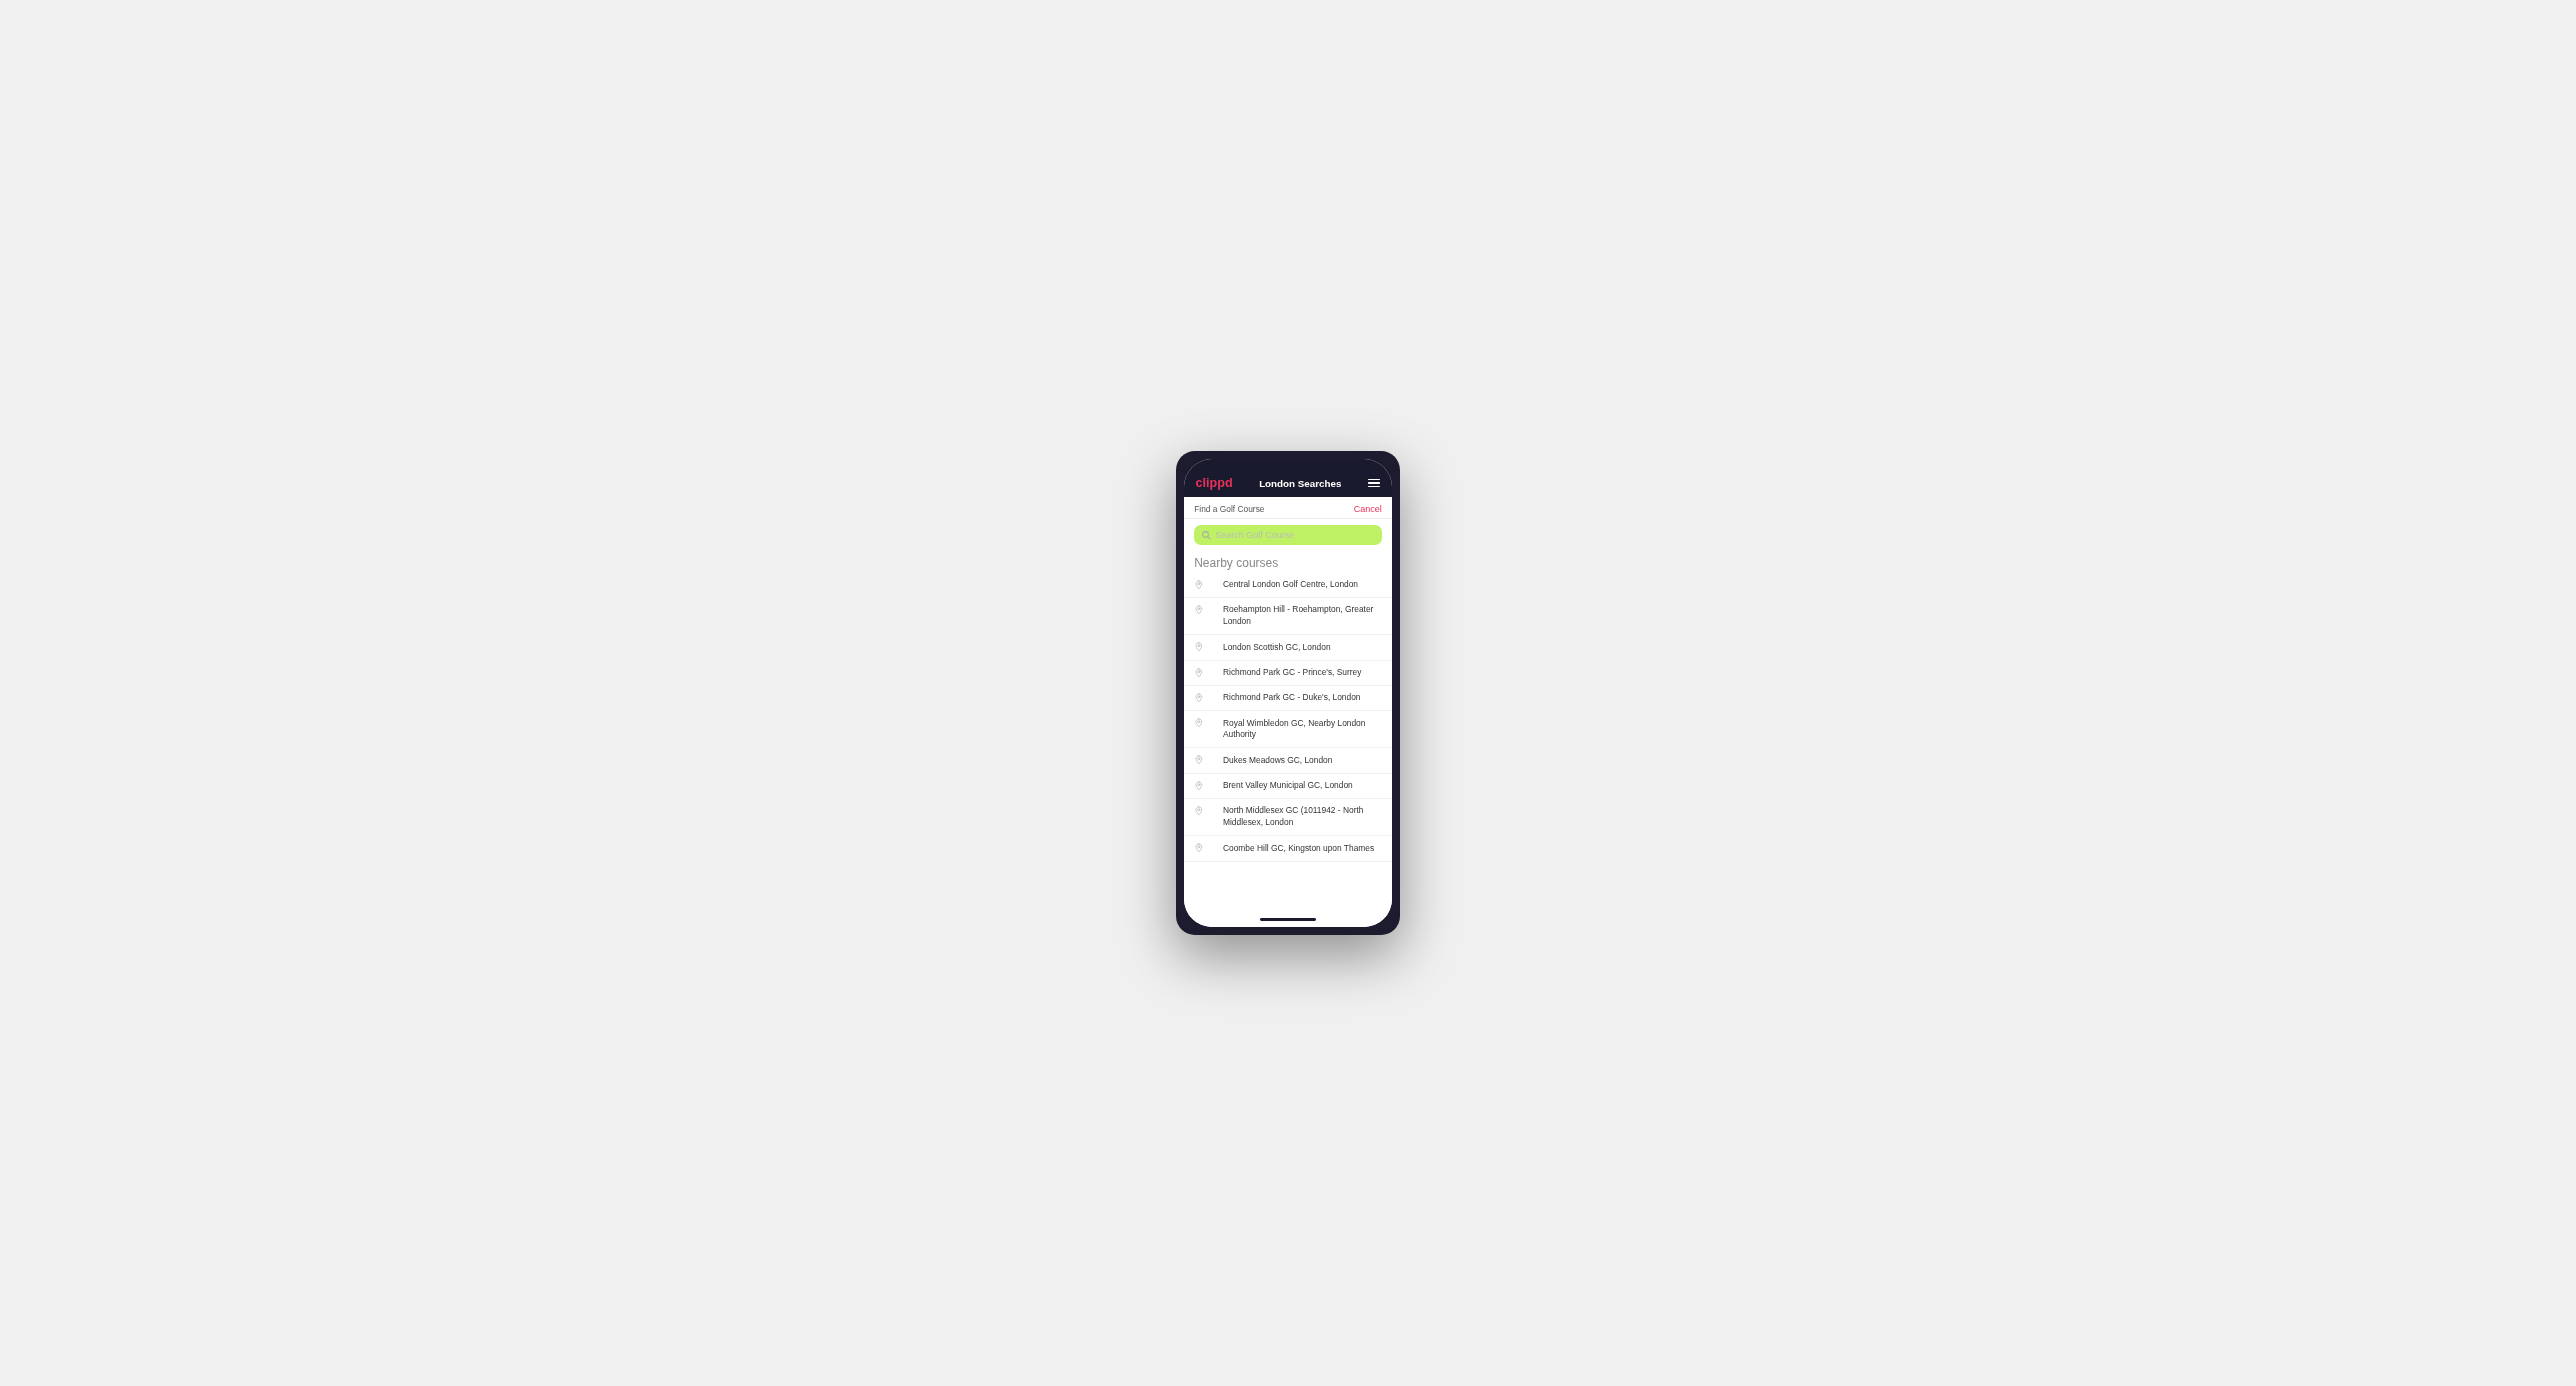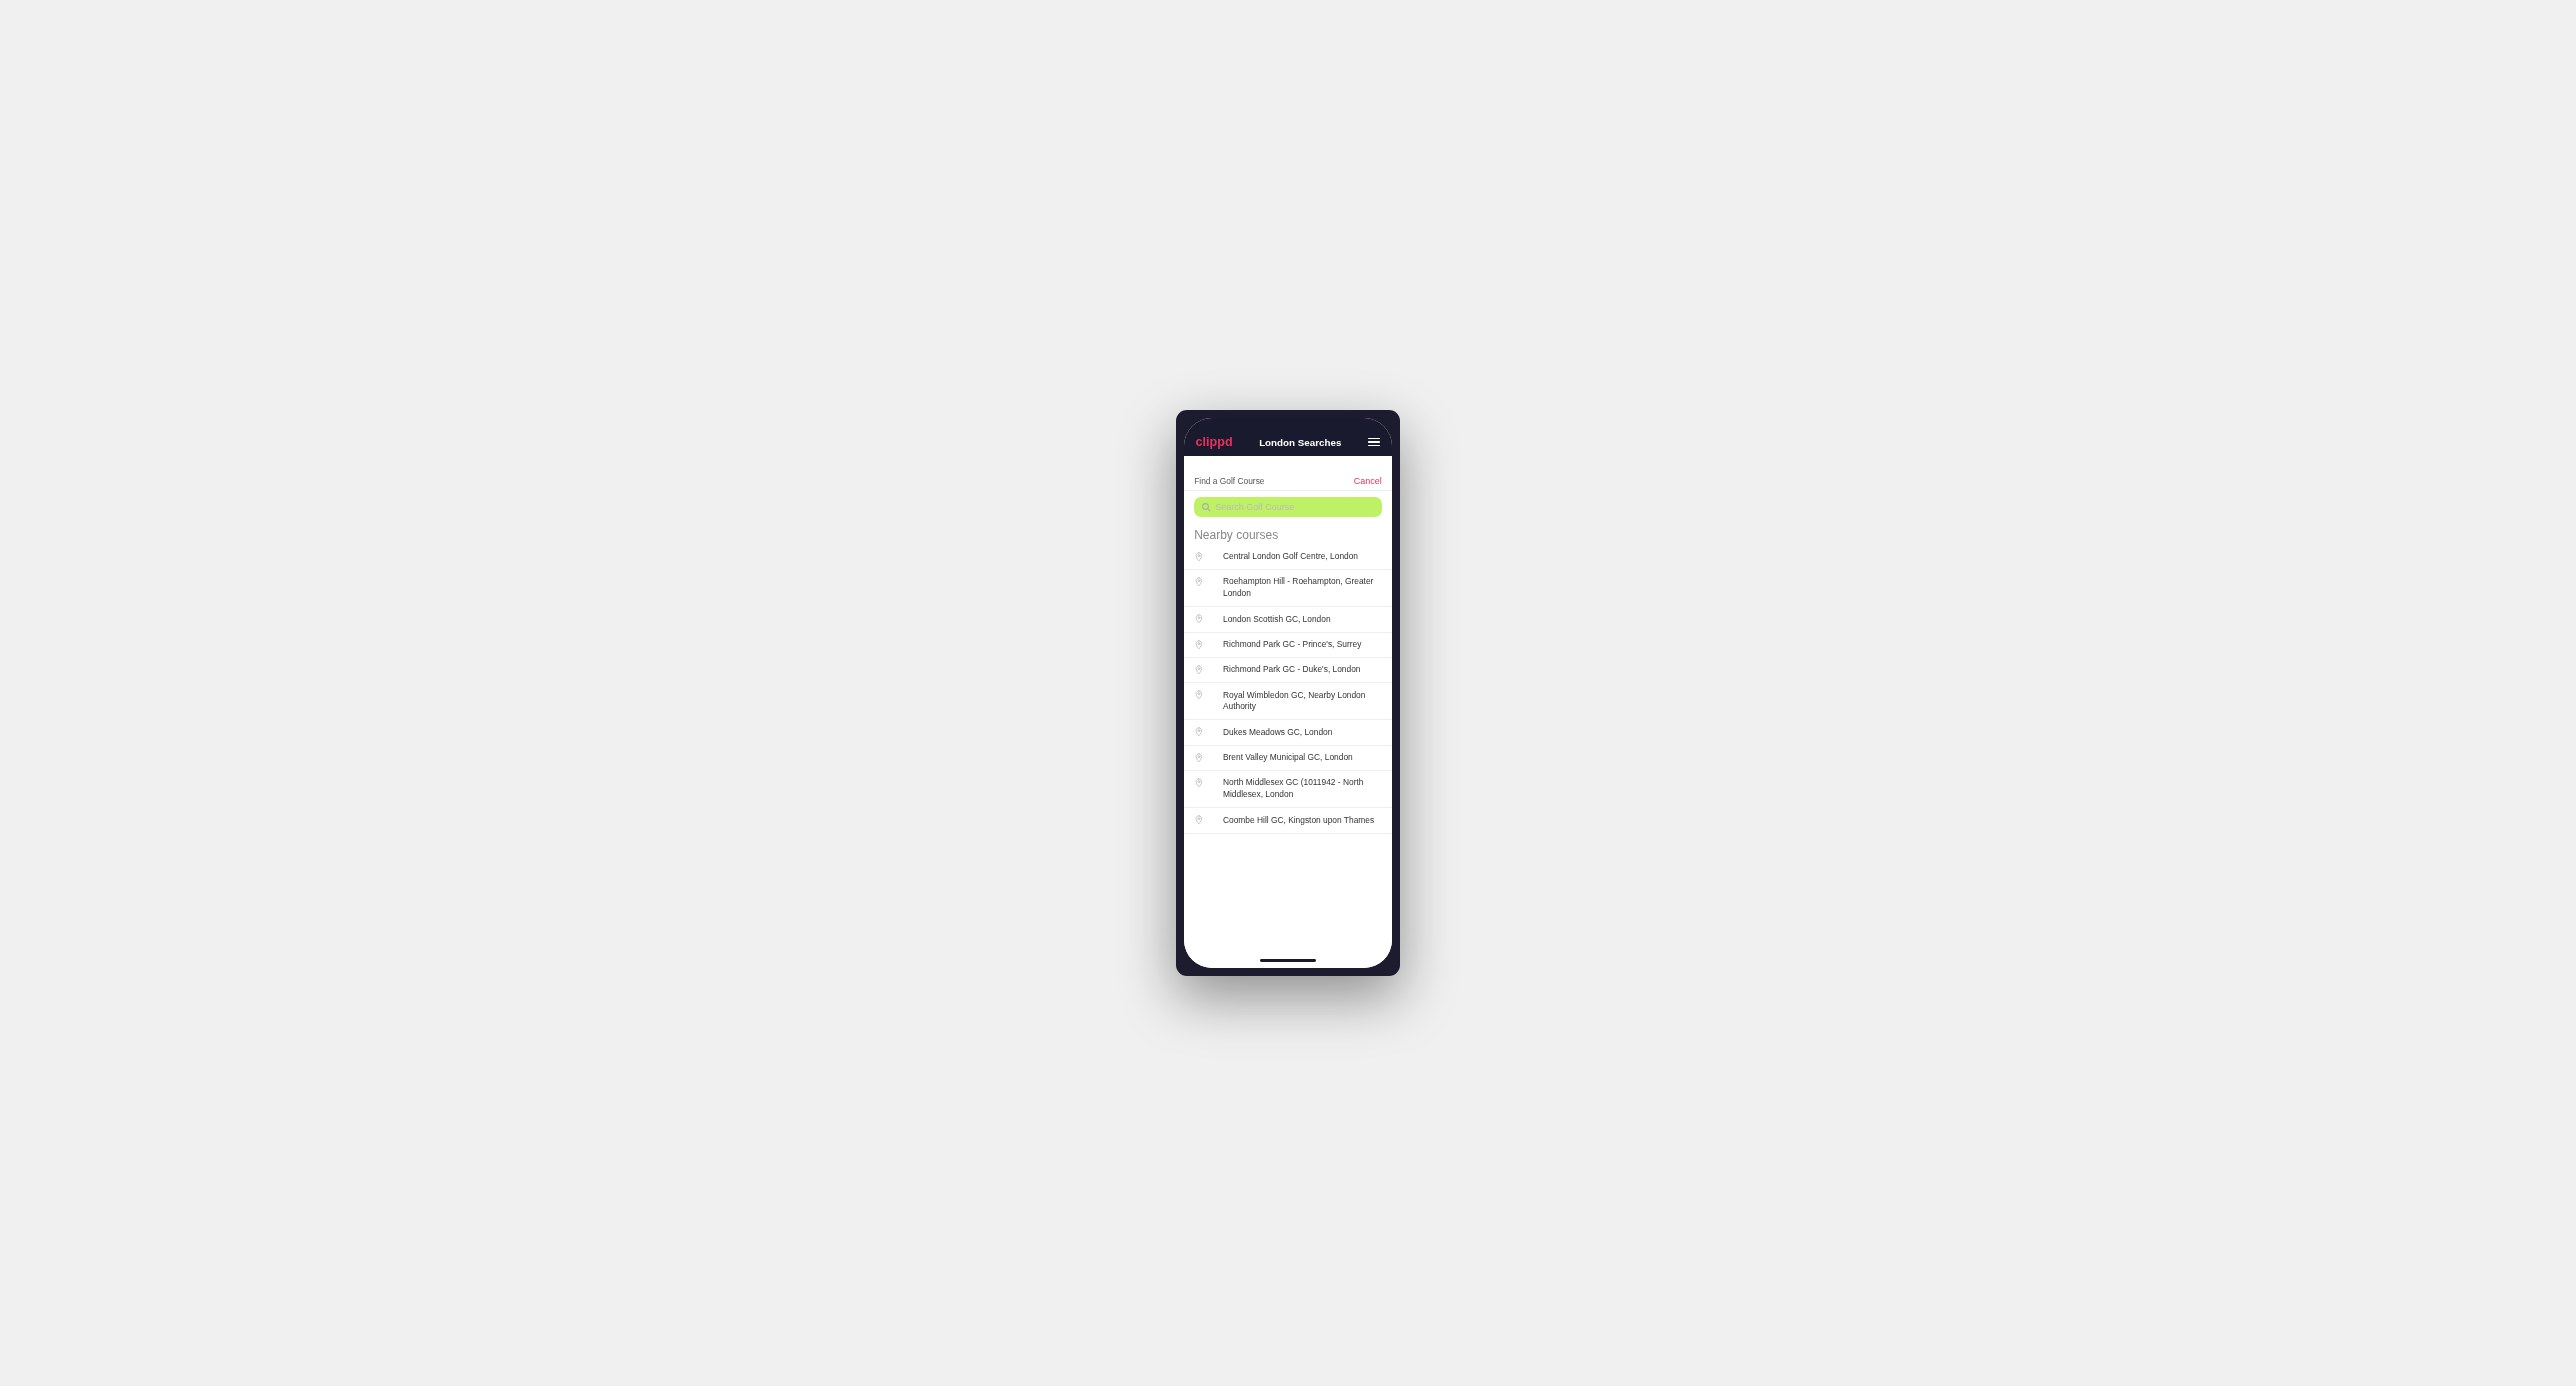--- a/index.html
+++ b/index.html
@@ -6,23 +6,23 @@
     body {
       background: #f0f0f0;
       display: flex;
       justify-content: center;
       align-items: center;
       min-height: 100vh;
       font-family: -apple-system, BlinkMacSystemFont, 'Segoe UI', sans-serif;
     }
     .phone-outer {
       width: 224px;
-      height: 566px;
+      height: 484px;
       background: #1c1c2e;
-      border-radius: 11px;
+      border-radius: 19px;
       padding: 8.4px;
       box-shadow: 0 21px 56px rgba(0,0,0,0.4);
       position: relative;
     }
     .phone-inner {
       width: 100%;
       height: 100%;
       background: #fff;
       border-radius: 28px;
       overflow: hidden;
@@ -63,21 +63,20 @@
       background: #fff;
       border-radius: 0.7px;
     }
     .search-header {
       background: #fff;
       padding: 7px 9.8px 4.2px;
       display: flex;
       align-items: center;
       justify-content: space-between;
       border-bottom: 0.7px solid #eee;
-      margin-top: 13px;
     }
     .find-label {
       font-size: 8.4px;
       color: #555;
     }
     .cancel-btn {
       font-size: 9px;
       color: #e8315a;
       cursor: pointer;
       background: none;

